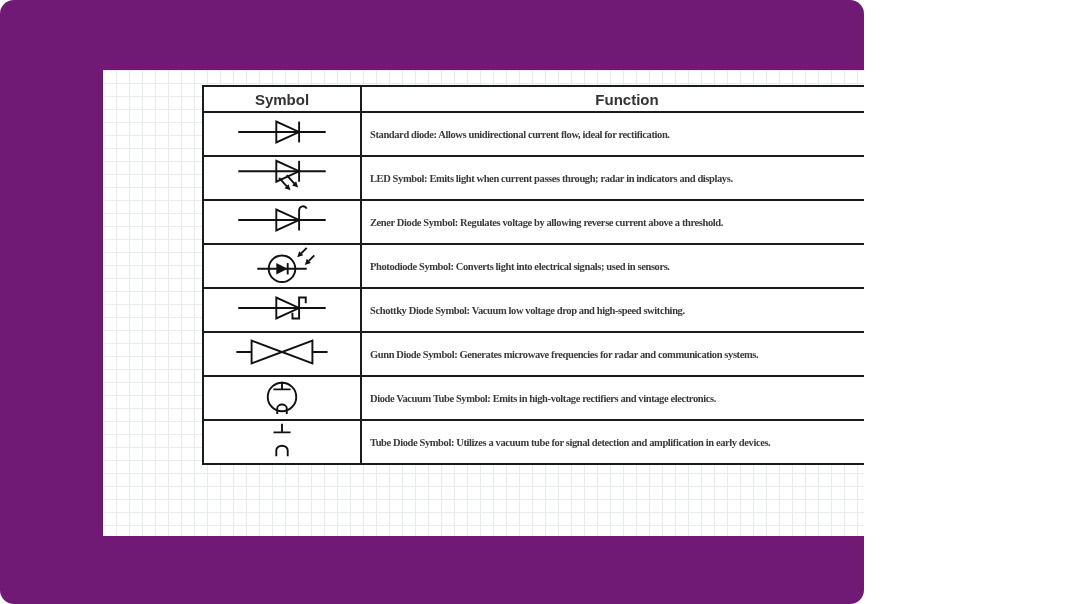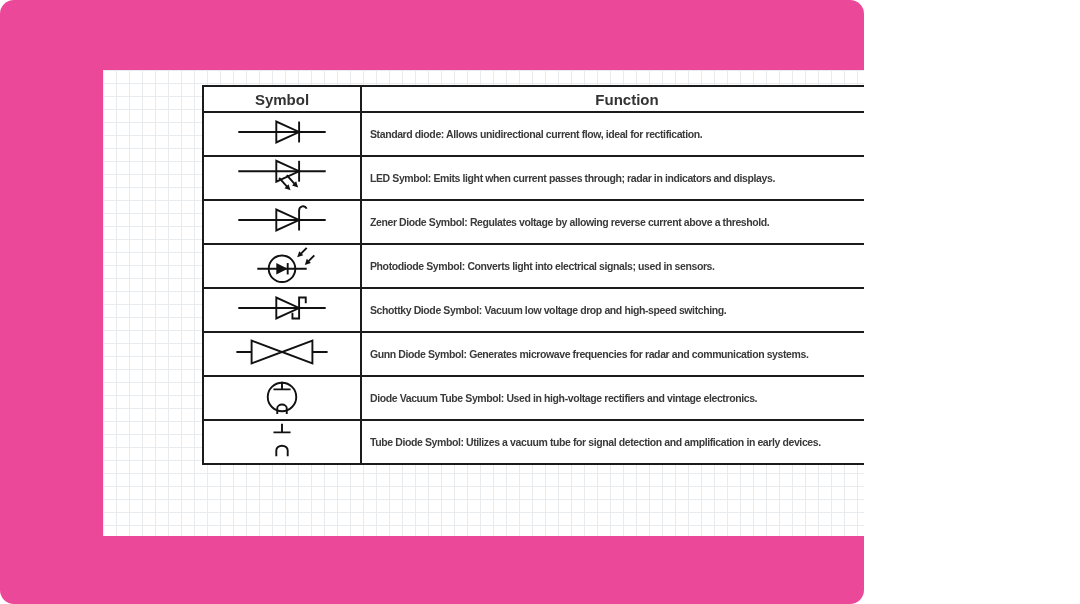--- a/index.html
+++ b/index.html
@@ -1,19 +1,19 @@
 <!DOCTYPE html>
 <html><head>
 <meta charset="utf-8">
 <style>
   html,body{margin:0;padding:0;background:#ffffff;}
   body{font-family:"Liberation Sans","DejaVu Sans",sans-serif;}
   .screen{
     position:relative;width:864px;height:604px;
-    background:#ec4899;border-radius:14px;overflow:hidden;
+    background:#701a75;border-radius:14px;overflow:hidden;
   }
   .paper{
     position:absolute;left:103px;top:70px;width:873px;height:466px;
     background-color:#ffffff;
     background-image:
       repeating-linear-gradient(to right,#e9ecef 0,#e9ecef 1px,transparent 1px,transparent 13px),
       repeating-linear-gradient(to bottom,#e9ecef 0,#e9ecef 1px,transparent 1px,transparent 13px);
   }
   table.diode-table{
     position:absolute;left:99px;top:15px;
@@ -22,21 +22,21 @@
   }
   .diode-table th,.diode-table td{
     border:2px solid #1b1b1b;
     padding:0;
   }
   .diode-table th{
     height:24px;font-size:15px;font-weight:bold;color:#333333;text-align:center;
   }
   th.col-symbol, td.cell-symbol{width:156px;}
   th.col-function, td.cell-function{width:516px;}
-  .diode-table td{height:38px;}
+  .diode-table td{height:38px;font-family:Liberation Serif, serif;}
   td.cell-symbol{text-align:center;vertical-align:middle;}
   td.cell-function{
     text-align:left;vertical-align:middle;padding:0 6px 0 8px;
     font-size:10.5px;font-weight:bold;color:#3a3a3a;letter-spacing:-0.4px;
     white-space:nowrap;overflow:hidden;
   }
   .sym-wrap{display:inline-block;line-height:0;}
   .sym-wrap svg{display:block;}
   .sym-stroke{stroke:#111111;stroke-width:2;fill:none;}
   .sym-fill{fill:#111111;stroke:none;}
@@ -110,21 +110,21 @@
                   <path class="sym-stroke" d="M92 8 L92 32 L60 20 Z"></path>
                 </svg></span></td>
             <td class="cell-function">Gunn Diode Symbol: Generates microwave frequencies for radar and communication systems.</td>
           </tr>
           <tr>
             <td class="cell-symbol"><span class="sym-wrap"><svg width="120" height="38" viewBox="0 0 120 40">
                   <circle class="sym-stroke" cx="60" cy="21" r="15"></circle>
                   <path class="sym-stroke" d="M51 13 H69 M60 13 V5"></path>
                   <path class="sym-stroke" d="M55 39 V33 A5 4 0 0 1 65 33 V39"></path>
                 </svg></span></td>
-            <td class="cell-function">Diode Vacuum Tube Symbol: Used in high-voltage rectifiers and vintage electronics.</td>
+            <td class="cell-function">Diode Vacuum Tube Symbol: Emits in high-voltage rectifiers and vintage electronics.</td>
           </tr>
           <tr>
             <td class="cell-symbol"><span class="sym-wrap"><svg width="120" height="38" viewBox="0 0 120 40">
                   <path class="sym-stroke" d="M60 3 V12 M51 12 H69"></path>
                   <path class="sym-stroke" d="M54 37 V31 A6 5 0 0 1 66 31 V37"></path>
                 </svg></span></td>
             <td class="cell-function">Tube Diode Symbol: Utilizes a vacuum tube for signal detection and amplification in early devices.</td>
           </tr>
         </tbody>
     </table>

